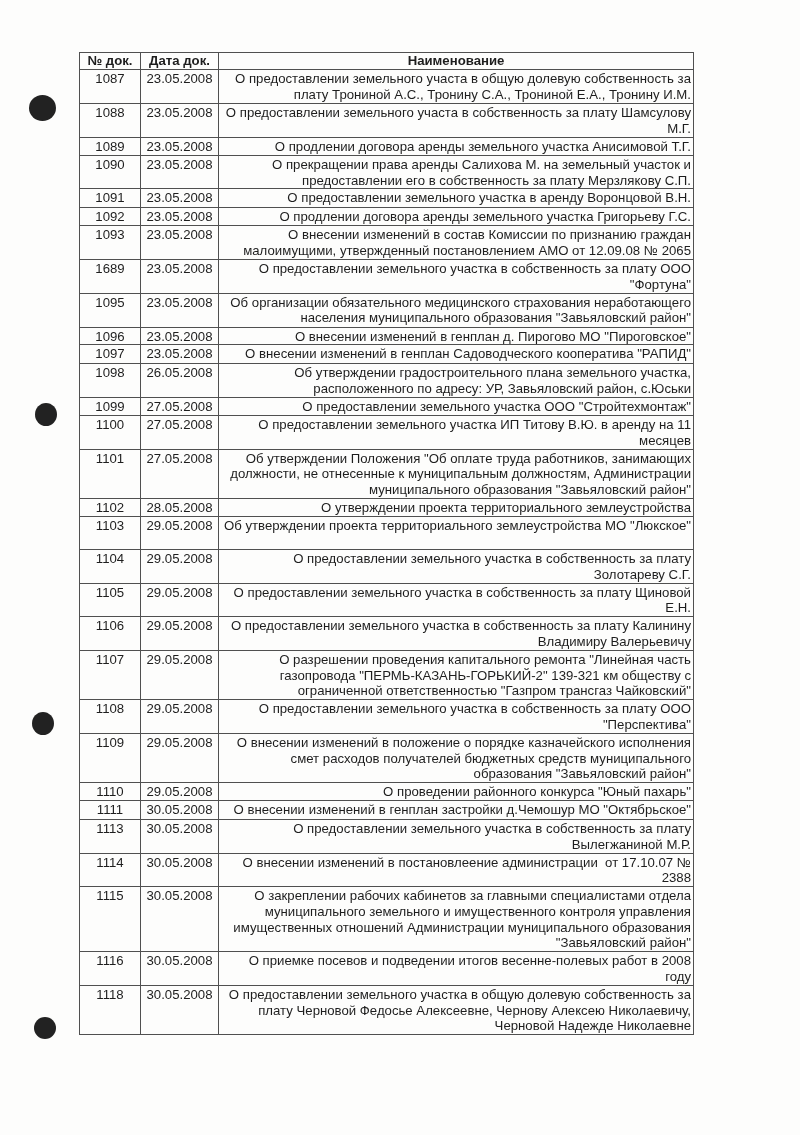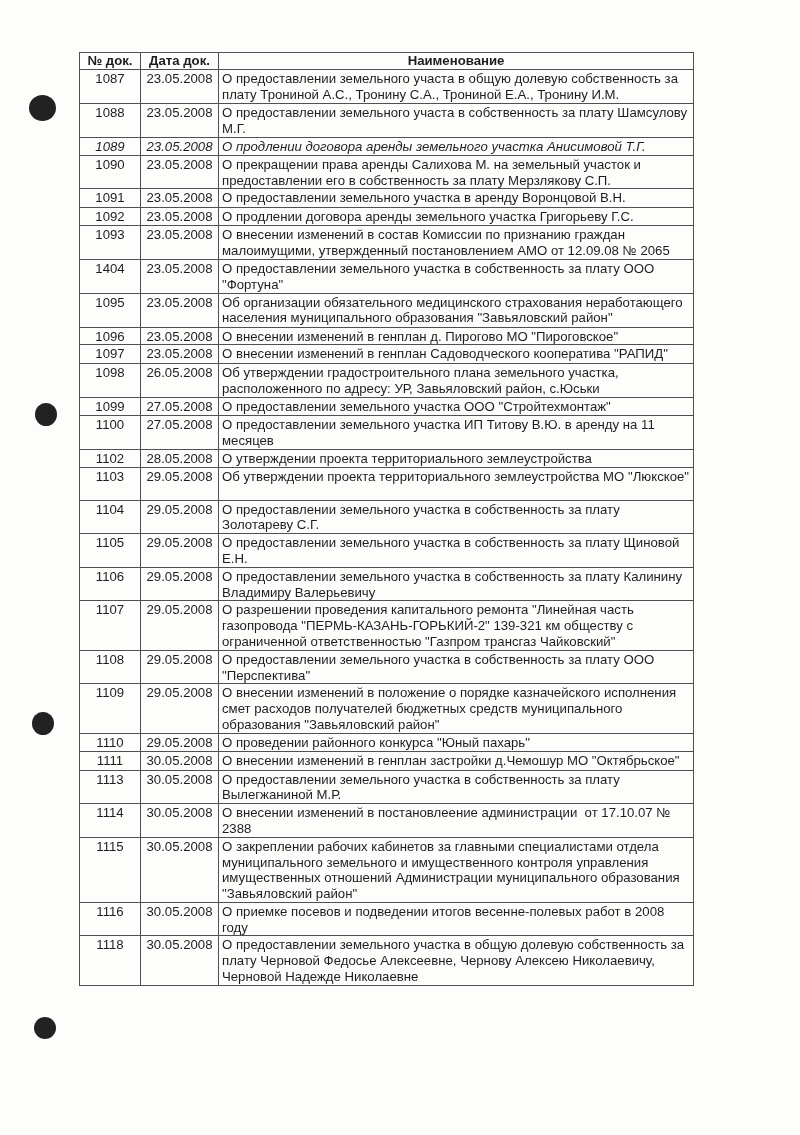--- a/index.html
+++ b/index.html
@@ -45,21 +45,21 @@
     }
     .col-num { width: 61px; }
     .col-date { width: 78px; }
     .col-name { width: 475px; }
     td.cell-num, td.cell-date {
       text-align: center;
       padding-top: 1px;
       white-space: nowrap;
     }
     td.cell-name {
-      text-align: left;
+      text-align: right;
       padding: 1px 2px 0 3px;
       white-space: pre;
     }
   </style>
 </head>
 <body>
 
 <div class="punch-hole" style="left:29px;top:95px;width:27px;height:26px;"></div>
 <div class="punch-hole" style="left:35px;top:403px;width:22px;height:23px;"></div>
 <div class="punch-hole" style="left:32px;top:712px;width:22px;height:23px;"></div>
@@ -84,21 +84,21 @@
         <td class="cell-date">23.05.2008</td>
         <td class="cell-name">О предоставлении земельного участа в общую долевую собственность за
 плату Трониной А.С., Тронину С.А., Трониной Е.А., Тронину И.М.</td>
       </tr>
       <tr style="height: 34px;">
         <td class="cell-num">1088</td>
         <td class="cell-date">23.05.2008</td>
         <td class="cell-name">О предоставлении земельного участа в собственность за плату Шамсулову
 М.Г.</td>
       </tr>
-      <tr style="height: 17px; font-style: italic;">
+      <tr style="height: 17px;">
         <td class="cell-num">1089</td>
         <td class="cell-date">23.05.2008</td>
         <td class="cell-name">О продлении договора аренды земельного участка Анисимовой Т.Г.</td>
       </tr>
       <tr style="height: 33px;">
         <td class="cell-num">1090</td>
         <td class="cell-date">23.05.2008</td>
         <td class="cell-name">О прекращении права аренды Салихова М. на земельный участок и
 предоставлении его в собственность за плату Мерзлякову С.П.</td>
       </tr>
@@ -112,21 +112,21 @@
         <td class="cell-date">23.05.2008</td>
         <td class="cell-name">О продлении договора аренды земельного участка Григорьеву Г.С.</td>
       </tr>
       <tr style="height: 33px;">
         <td class="cell-num">1093</td>
         <td class="cell-date">23.05.2008</td>
         <td class="cell-name">О внесении изменений в состав Комиссии по признанию граждан
 малоимущими, утвержденный постановлением АМО от 12.09.08 № 2065</td>
       </tr>
       <tr style="height: 32px;">
-        <td class="cell-num">1404</td>
+        <td class="cell-num">1689</td>
         <td class="cell-date">23.05.2008</td>
         <td class="cell-name">О предоставлении земельного участка в собственность за плату ООО
 "Фортуна"</td>
       </tr>
       <tr style="height: 34px;">
         <td class="cell-num">1095</td>
         <td class="cell-date">23.05.2008</td>
         <td class="cell-name">Об организации обязательного медицинского страхования неработающего
 населения муниципального образования "Завьяловский район"</td>
       </tr>
@@ -150,20 +150,27 @@
         <td class="cell-num">1099</td>
         <td class="cell-date">27.05.2008</td>
         <td class="cell-name">О предоставлении земельного участка ООО "Стройтехмонтаж"</td>
       </tr>
       <tr style="height: 32px;">
         <td class="cell-num">1100</td>
         <td class="cell-date">27.05.2008</td>
         <td class="cell-name">О предоставлении земельного участка ИП Титову В.Ю. в аренду на 11
 месяцев</td>
       </tr>
+      <tr style="height: 48px;">
+        <td class="cell-num">1101</td>
+        <td class="cell-date">27.05.2008</td>
+        <td class="cell-name">Об утверждении Положения "Об оплате труда работников, занимающих
+должности, не отнесенные к муниципальным должностям, Администрации
+муниципального образования "Завьяловский район"</td>
+      </tr>
       <tr style="height: 18px;">
         <td class="cell-num">1102</td>
         <td class="cell-date">28.05.2008</td>
         <td class="cell-name">О утверждении проекта территориального землеустройства</td>
       </tr>
       <tr style="height: 33px;">
         <td class="cell-num">1103</td>
         <td class="cell-date">29.05.2008</td>
         <td class="cell-name">Об утверждении проекта территориального землеустройства МО "Люкское"</td>
       </tr>

